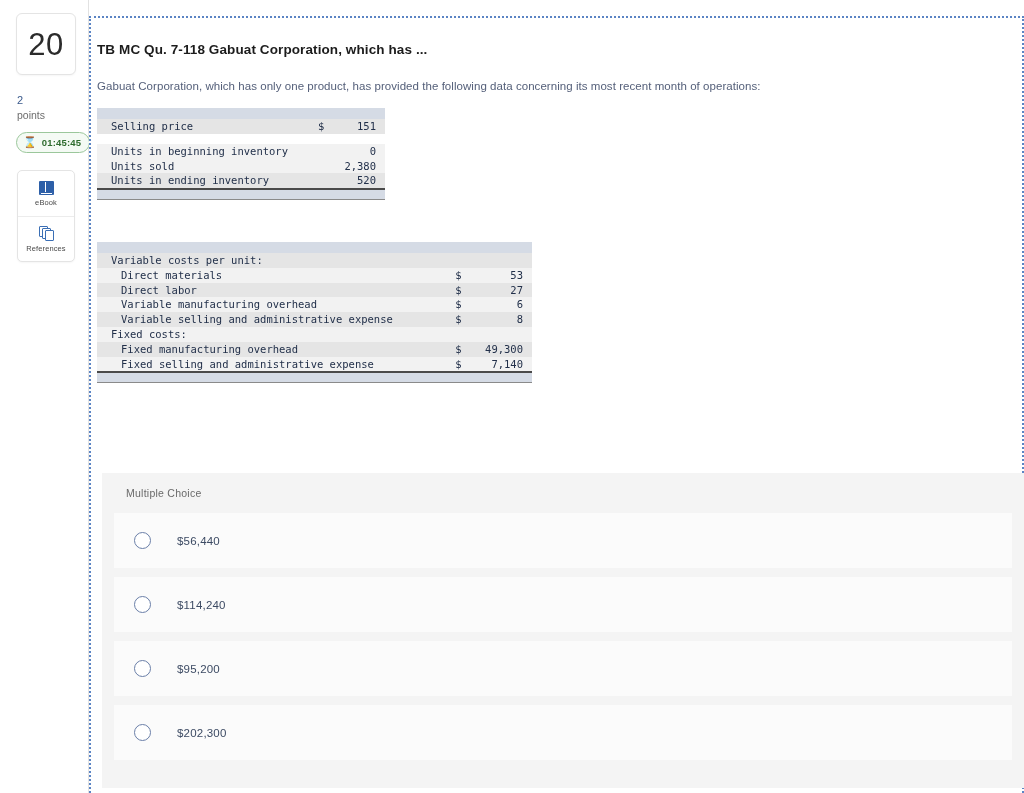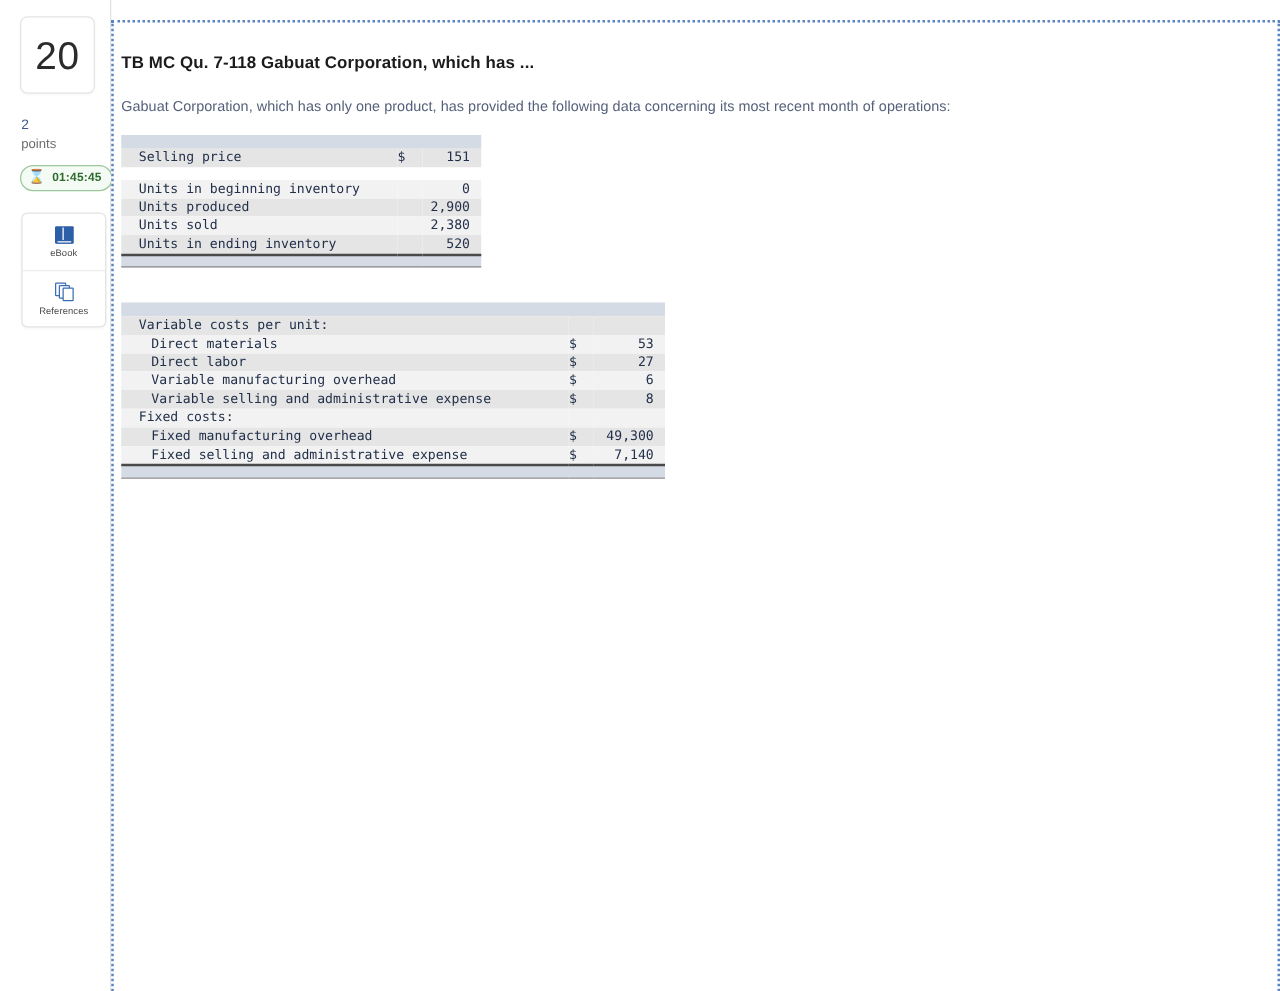--- a/index.html
+++ b/index.html
@@ -79,21 +79,21 @@
   }
   .timer-pill .tv {
     font-size: 9.5px;
     color: #2e6b2e;
     font-weight: bold;
     letter-spacing: 0.2px;
   }
   .tool-stack {
     position: absolute;
     left: 17px; top: 170px;
-    width: 68px;
+    width: 58px;
     border: 1px solid #e4e4e4;
     border-radius: 5px;
     background: #fff;
     overflow: hidden;
     box-shadow: 0 1px 2px rgba(0,0,0,0.04);
   }
   .tool-btn {
     height: 45px;
     display: flex;
     flex-direction: column;
@@ -309,25 +309,20 @@
         <td class="val">151</td>
       </tr>
       <tr class="gap-row">
             <td colspan="3"></td>
           </tr>
       <tr class="row-shade">
         <td class="lab">Units in beginning inventory</td>
         <td class="sym"></td>
         <td class="val">0</td>
       </tr>
-      <tr class="row-plain">
-        <td class="lab">Units produced</td>
-        <td class="sym"></td>
-        <td class="val">2,900</td>
-      </tr>
       <tr class="row-shade">
         <td class="lab">Units sold</td>
         <td class="sym"></td>
         <td class="val">2,380</td>
       </tr>
       <tr class="row-plain">
         <td class="lab">Units in ending inventory</td>
         <td class="sym"></td>
         <td class="val">520</td>
       </tr>
@@ -382,15 +377,41 @@
         <td class="sym">$</td>
         <td class="val">7,140</td>
       </tr>
       <tr class="foot-bar">
             <td colspan="3"></td>
           </tr>
     </tbody>
       </table>
 
 
+    <div id="mc-panel">
+      <div class="mc-header">Multiple Choice</div>
+      <div class="mc-list">
+
+        <div class="mc-option">
+          <span class="mc-radio"></span>
+          <span class="mc-label">$56,440</span>
+        </div>
+
+        <div class="mc-option">
+          <span class="mc-radio"></span>
+          <span class="mc-label">$114,240</span>
+        </div>
+
+        <div class="mc-option">
+          <span class="mc-radio"></span>
+          <span class="mc-label">$95,200</span>
+        </div>
+
+        <div class="mc-option">
+          <span class="mc-radio"></span>
+          <span class="mc-label">$202,300</span>
+        </div>
+
+      </div>
+    </div>
 
   </div>
 </div>
 
 </body></html>

